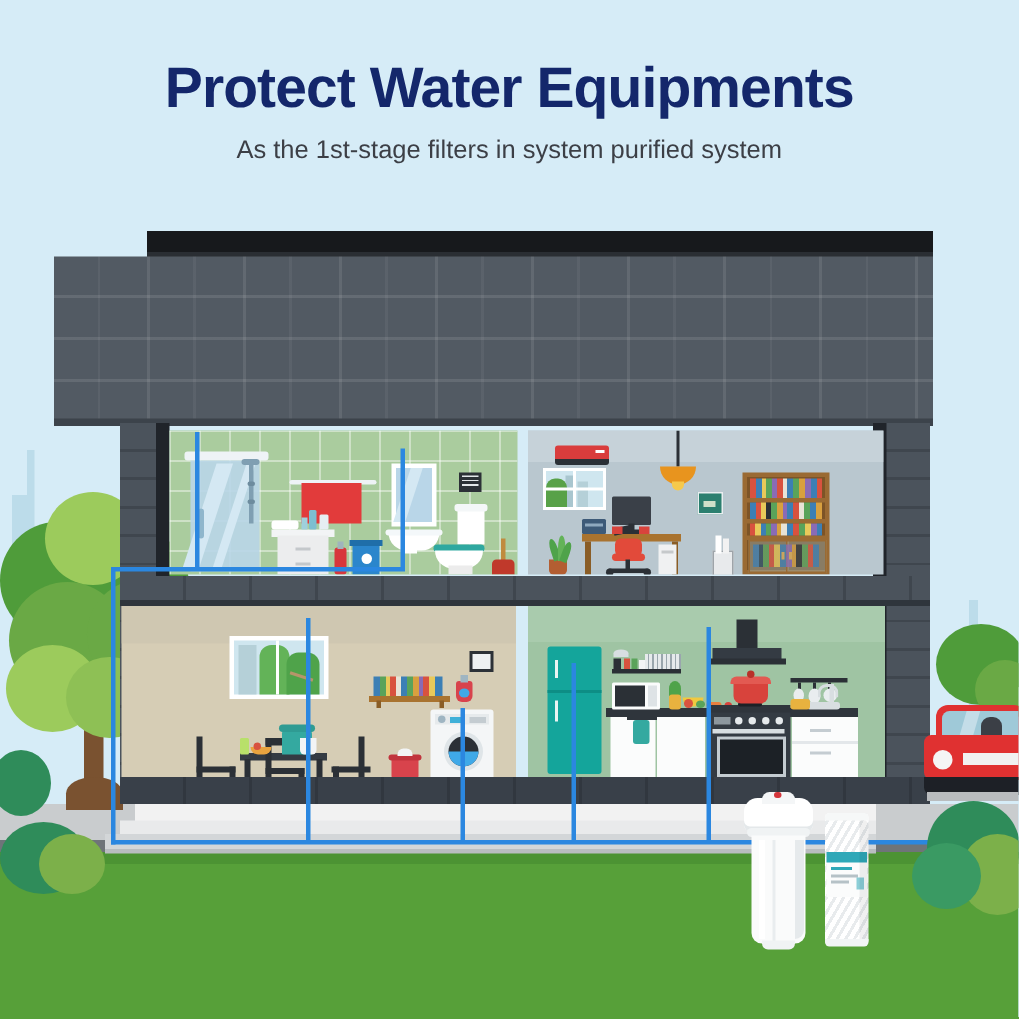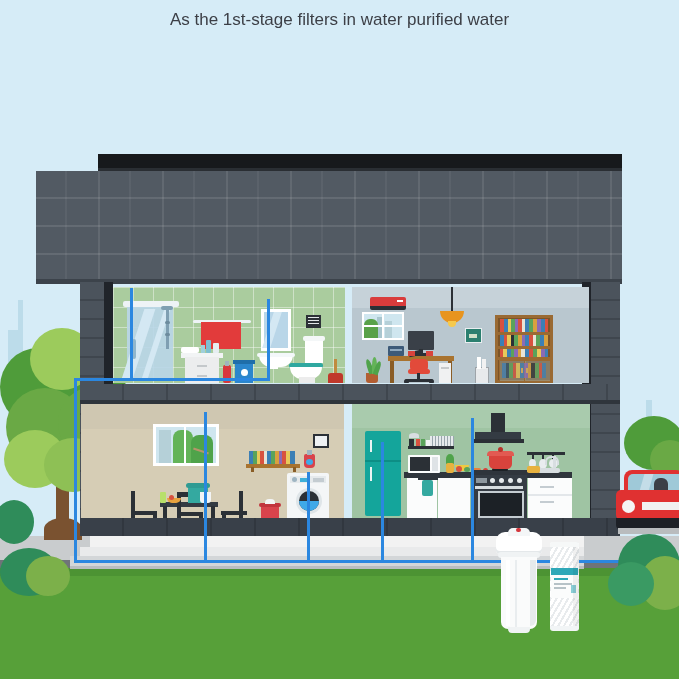--- a/index.html
+++ b/index.html
@@ -466,16 +466,17 @@
       <div class="px" style="left:66px;top:50px;width:14px;height:2px;background:#2fa8b8;"></div>
       <div class="px" style="left:66px;top:55px;width:18px;height:1.5px;background:#b6c2c7;"></div>
       <div class="px" style="left:66px;top:59px;width:12px;height:1.5px;background:#b6c2c7;"></div>
       <div class="px" style="left:83px;top:57px;width:5px;height:8px;background:#2fa8b8;opacity:.55;"></div>
       <div class="px" style="left:85px;top:19px;width:6px;height:83px;background:rgba(0,0,0,.06);border-radius:0 3px 3px 0;"></div>
       <div class="px" style="left:62px;top:98px;width:29px;height:5px;background:#f2f5f6;border-radius:0 0 3px 3px;"></div>
     </div>
   </div>
 
   <div id="header">
-    <p id="subtitle">As the 1st-stage filters in water purified water</p>
+    <h1 id="title">Protect Water Equipments</h1>
+    <p id="subtitle">As the 1st-stage filters in system purified system</p>
   </div>
 
 </div>
 
 </body></html>

